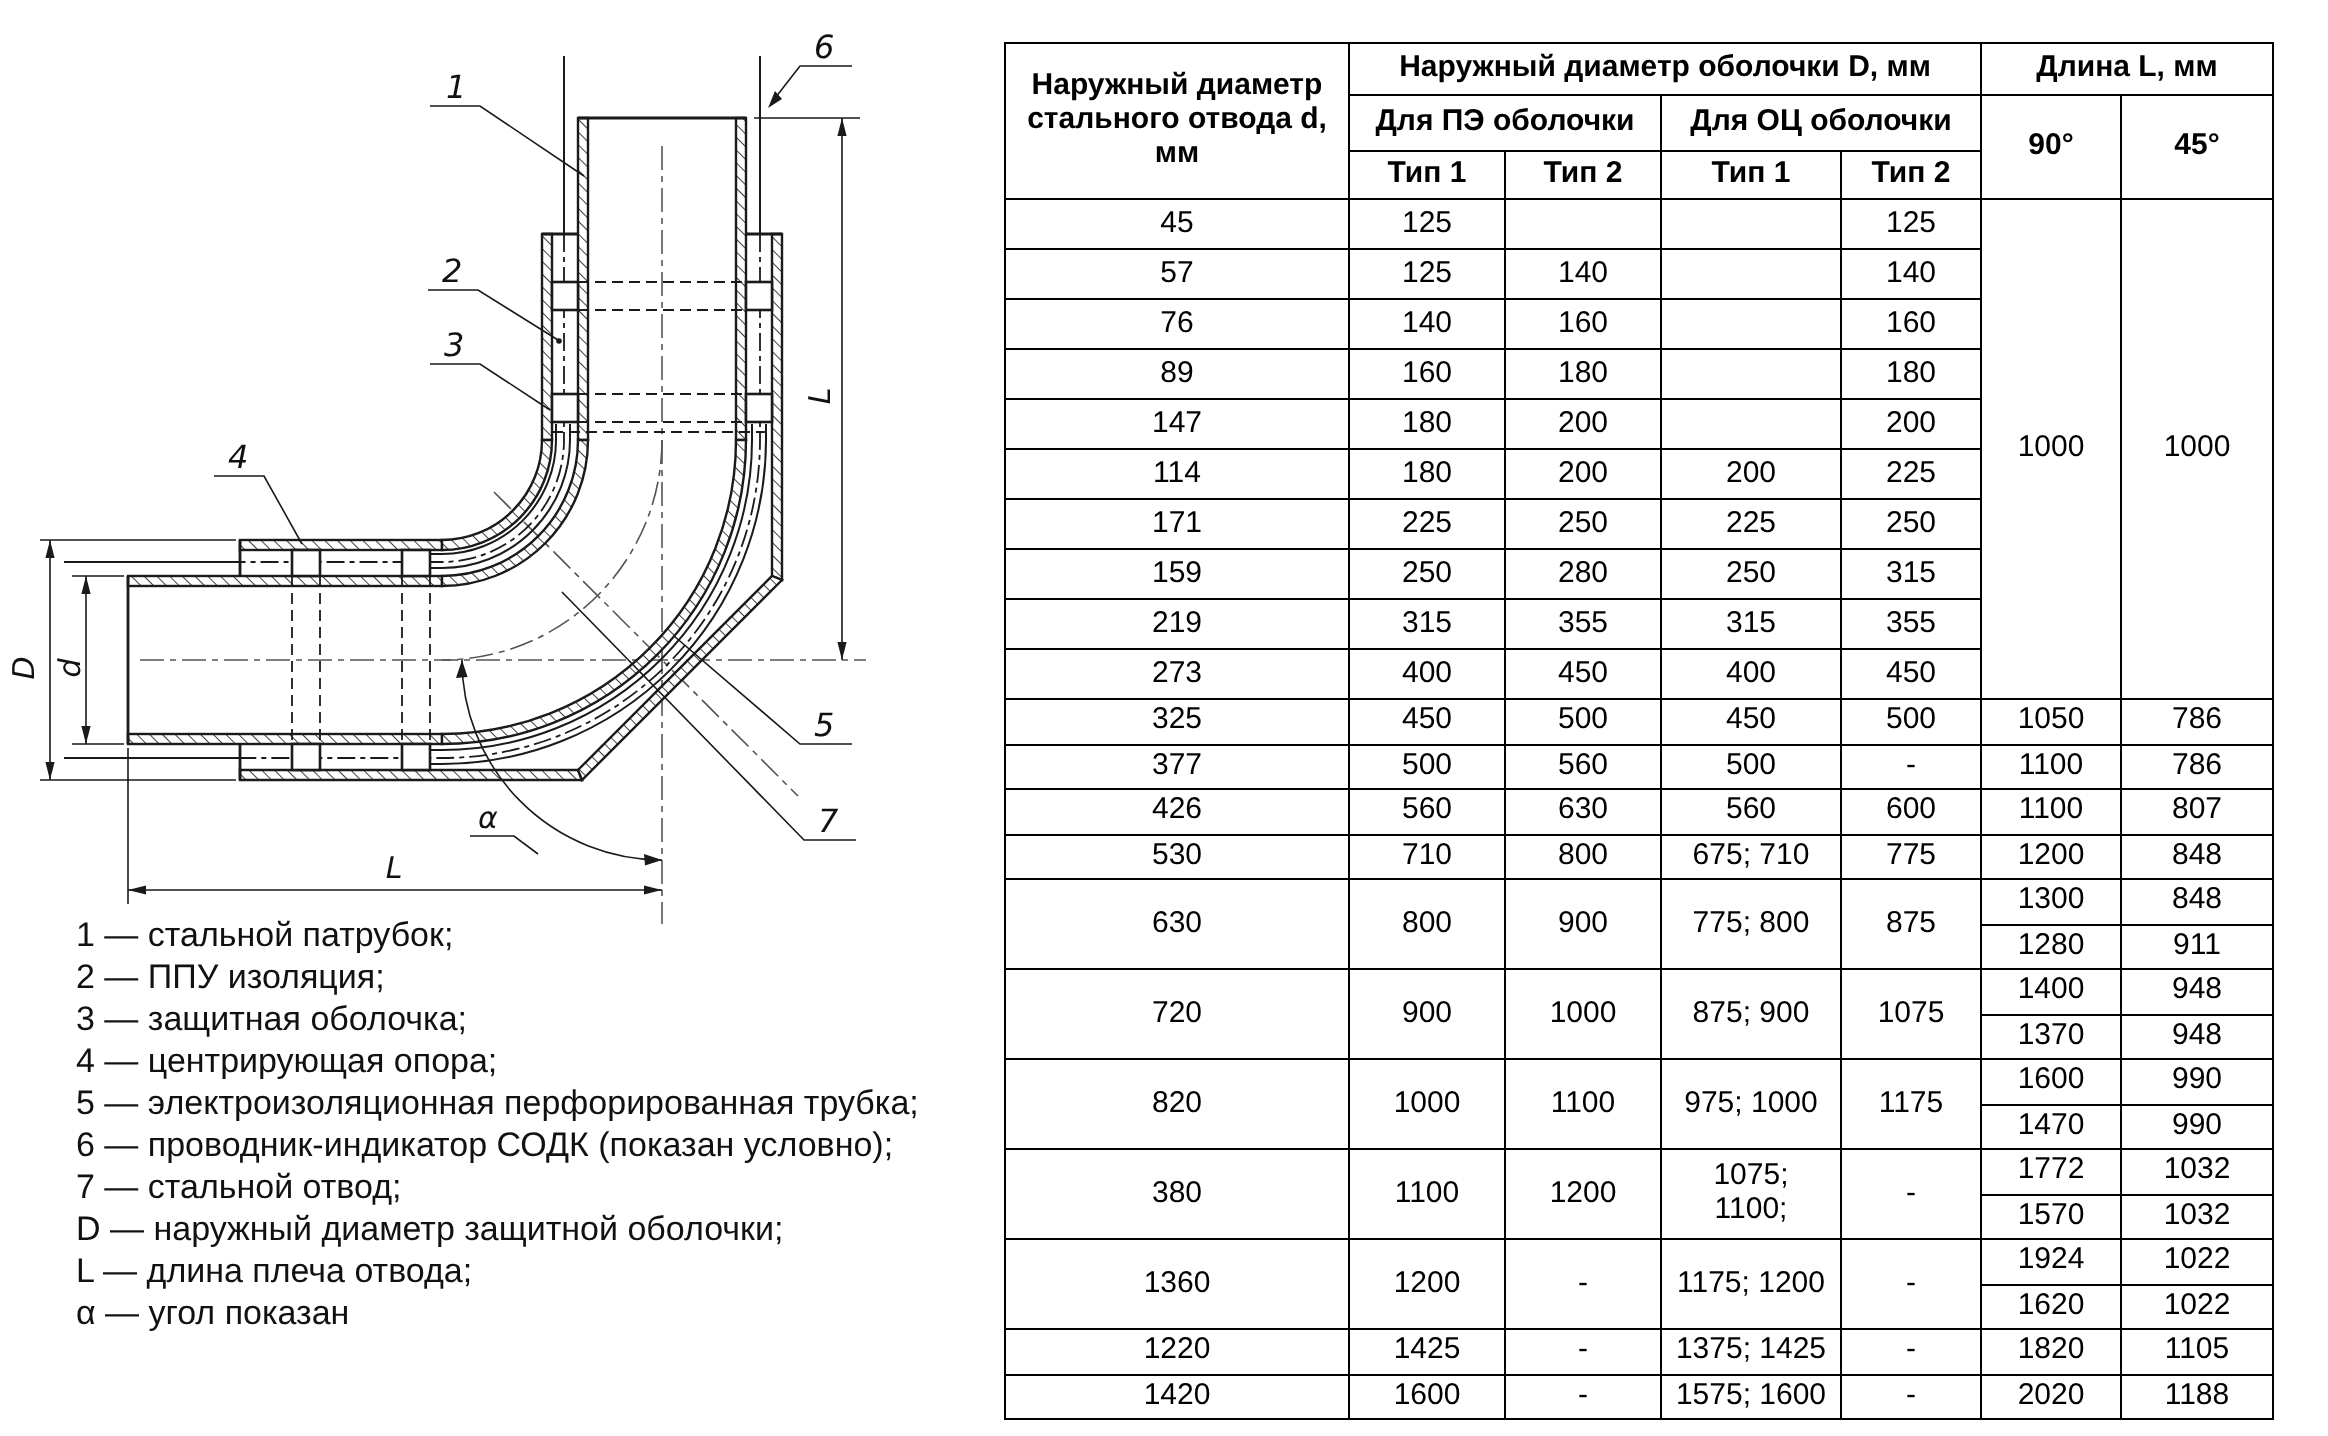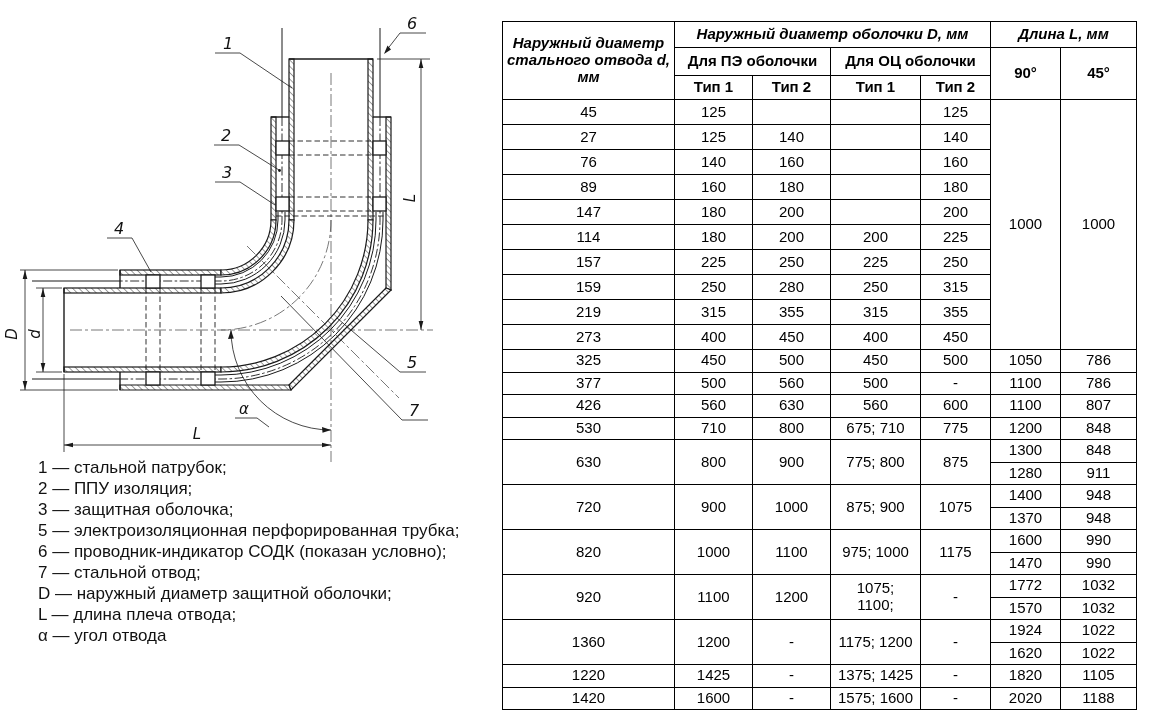--- a/index.html
+++ b/index.html
@@ -9,21 +9,21 @@
   svg text{font-family:"DejaVu Sans",sans-serif;}
   .co{font-style:italic;font-size:16px;fill:#111;}
   .dim{font-style:italic;font-size:15px;fill:#111;}
   .legend{position:absolute;left:38px;top:457px;font-size:17px;color:#111;}
   .lg{height:21px;line-height:21px;white-space:nowrap;}
   .tbl{position:absolute;left:502px;top:21px;border-collapse:collapse;table-layout:fixed;
        font-size:15px;color:#000;background:#fff;}
   .tbl td,.tbl th{border:1.5px solid #000;text-align:center;vertical-align:middle;
        padding:0 2px;white-space:pre-line;overflow:hidden;line-height:1.13;}
   .tbl th{font-weight:bold;}
-  tr.h1{height:26px;font-style:italic;} tr.h2{height:28px;padding-left:12px;} tr.h3{height:24px;}
+  tr.h1{height:26px;} tr.h2{height:28px;padding-left:12px;} tr.h3{height:24px;}
   tr.ra{height:25px;} tr.rb{height:22.5px;margin-top:20px;}
 </style>
 </head>
 <body>
 
 <div class="page">
 
   <div class="drawing">
     <svg width="500" height="718" viewBox="0 0 500 718">
       <defs>
@@ -177,26 +177,27 @@
       <text class="co" x="114" y="234">4</text>
       <text class="co" x="407" y="368">5</text>
       <text class="co" x="407" y="29">6</text>
       <text class="co" x="409" y="416">7</text>
     </svg>
 
     <div class="legend">
       <div class="lg">1 — стальной патрубок;</div>
       <div class="lg">2 — ППУ изоляция;</div>
       <div class="lg">3 — защитная оболочка;</div>
+      <div class="lg">4 — центрирующая опора;</div>
       <div class="lg">5 — электроизоляционная перфорированная трубка;</div>
       <div class="lg">6 — проводник-индикатор СОДК (показан условно);</div>
       <div class="lg">7 — стальной отвод;</div>
       <div class="lg">D — наружный диаметр защитной оболочки;</div>
       <div class="lg">L — длина плеча отвода;</div>
-      <div class="lg">α — угол отвода</div>
+      <div class="lg">α — угол показан</div>
     </div>
   </div>
 
   <table class="tbl">
     <colgroup>
       <col style="width:172px">
         <col style="width:78px">
         <col style="width:78px">
       <col style="width:90px">
         <col style="width:70px">
@@ -224,21 +225,21 @@
     <tr class="ra">
           <td>45</td>
           <td>125</td>
           <td></td>
           <td></td>
           <td>125</td>
           <td rowspan="10">1000</td>
           <td rowspan="10">1000</td>
         </tr>
     <tr class="ra">
-          <td>27</td>
+          <td>57</td>
           <td>125</td>
           <td>140</td>
           <td></td>
           <td>140</td>
         </tr>
     <tr class="ra">
           <td>76</td>
           <td>140</td>
           <td>160</td>
           <td></td>
@@ -259,21 +260,21 @@
           <td>200</td>
         </tr>
     <tr class="ra">
           <td>114</td>
           <td>180</td>
           <td>200</td>
           <td>200</td>
           <td>225</td>
         </tr>
     <tr class="ra">
-          <td>157</td>
+          <td>171</td>
           <td>225</td>
           <td>250</td>
           <td>225</td>
           <td>250</td>
         </tr>
     <tr class="ra">
           <td>159</td>
           <td>250</td>
           <td>280</td>
           <td>250</td>
@@ -362,21 +363,21 @@
           <td rowspan="2">975; 1000</td>
           <td rowspan="2">1175</td>
           <td>1600</td>
           <td>990</td>
         </tr>
     <tr class="rb">
           <td>1470</td>
           <td>990</td>
         </tr>
     <tr class="rb">
-          <td rowspan="2">920</td>
+          <td rowspan="2">380</td>
           <td rowspan="2">1100</td>
           <td rowspan="2">1200</td>
           <td rowspan="2">1075;
 1100;</td>
           <td rowspan="2">-</td>
           <td>1772</td>
           <td>1032</td>
         </tr>
     <tr class="rb">
           <td>1570</td>

